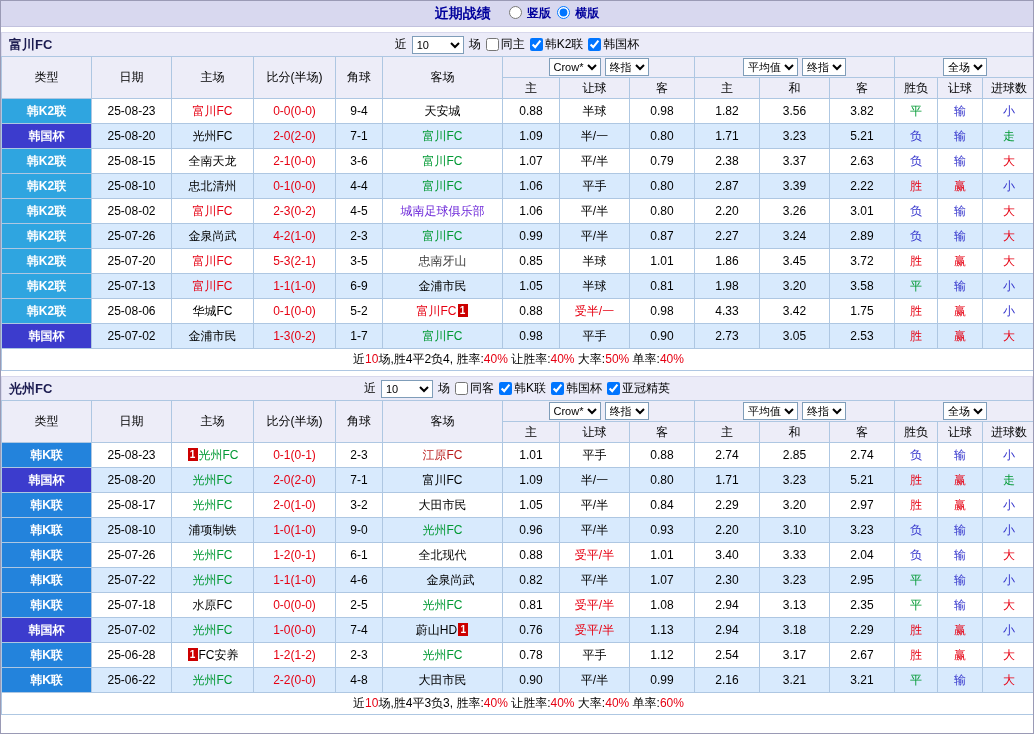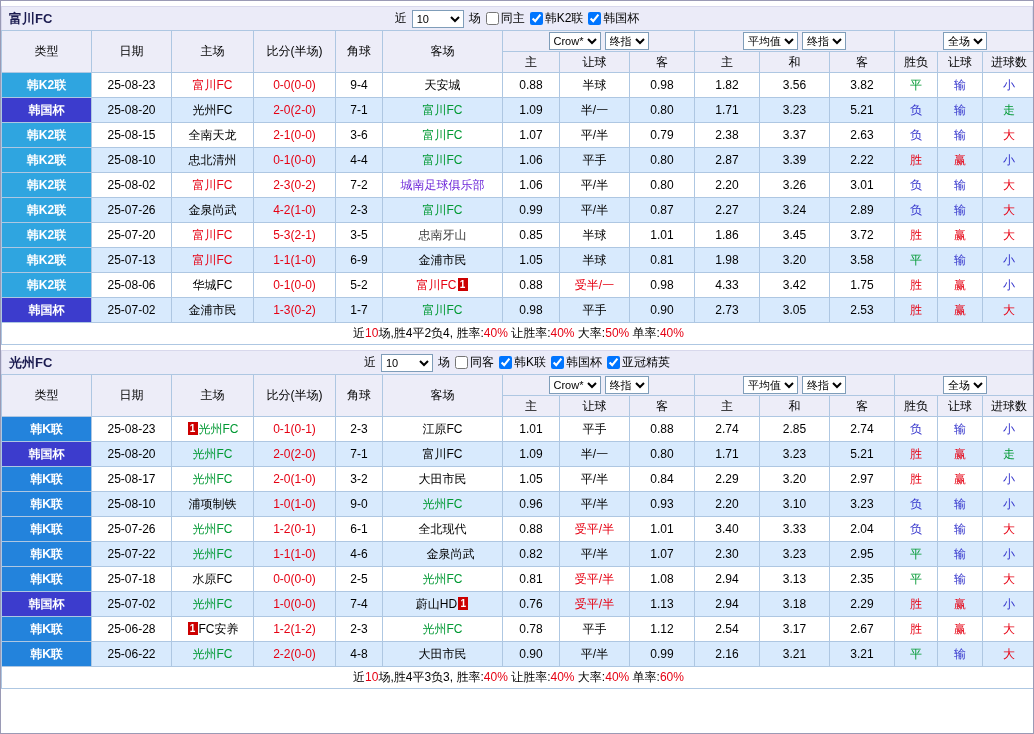--- a/index.html
+++ b/index.html
@@ -35,20 +35,31 @@
   .hsel { max-width:78px; }
 
   .badge { display:inline-block; background:#cc0000; color:#fff; font-size:10px; font-weight:bold;
            line-height:13px; width:10px; height:13px; margin:0 1px; vertical-align:1px; text-align:center; }
   .team { cursor:pointer; }
 </style>
 </head>
 <body>
 
 <div class="page">
+  <div class="title-bar">
+    <span class="title">近期战绩</span>
+    <label>
+      <input type="radio" name="layout" style="">
+      <span>竖版</span>
+    </label>
+    <label>
+      <input type="radio" name="layout" checked="" style="">
+      <span>横版</span>
+    </label>
+  </div>
   <div id="sections">
       <div class="sec-head">
         <span class="team-name">富川FC</span>
         <span class="filter">
           <span>近</span>
           <select class="rounds"><option>10</option></select>
           <span>场</span>
           <label class="chk">
             <input type="checkbox" style="">
             <span>同主</span>
@@ -172,21 +183,21 @@
             <td>2.22</td>
             <td class="res" style="color: rgb(230, 0, 18);">胜</td>
             <td class="res" style="color: rgb(230, 0, 18);">赢</td>
             <td class="res" style="color: rgb(51, 51, 204);">小</td>
           </tr>
           <tr>
             <td class="league" style="background: rgb(47, 165, 224);">韩K2联</td>
             <td>25-08-02</td>
             <td><span class="team" style="color: rgb(230, 0, 18);">富川FC</span></td>
             <td class="score">2-3(0-2)</td>
-            <td>7-2</td>
+            <td>4-5</td>
             <td><span class="team" style="color: #6d28d9;">城南足球俱乐部</span></td>
             <td>1.06</td>
             <td>平/半</td>
             <td>0.80</td>
             <td>2.20</td>
             <td>3.26</td>
             <td>3.01</td>
             <td class="res" style="color: rgb(51, 51, 204);">负</td>
             <td class="res" style="color: rgb(51, 51, 204);">输</td>
             <td class="res" style="color: rgb(230, 0, 18);">大</td>
@@ -349,21 +360,21 @@
             <th>进球数</th>
           </tr>
         </thead>
         <tbody>
           <tr>
             <td class="league" style="background: rgb(35, 131, 220);">韩K联</td>
             <td>25-08-23</td>
             <td><span class="badge">1</span><span class="team" style="color: rgb(0, 153, 51);">光州FC</span></td>
             <td class="score">0-1(0-1)</td>
             <td>2-3</td>
-            <td><span class="team" style="color: #000000;">江原FC</span></td>
+            <td><span class="team" style="color: #b91c1c;">江原FC</span></td>
             <td>1.01</td>
             <td>平手</td>
             <td>0.88</td>
             <td>2.74</td>
             <td>2.85</td>
             <td>2.74</td>
             <td class="res" style="color: rgb(51, 51, 204);">负</td>
             <td class="res" style="color: rgb(51, 51, 204);">输</td>
             <td class="res" style="color: rgb(51, 51, 204);">小</td>
           </tr>

